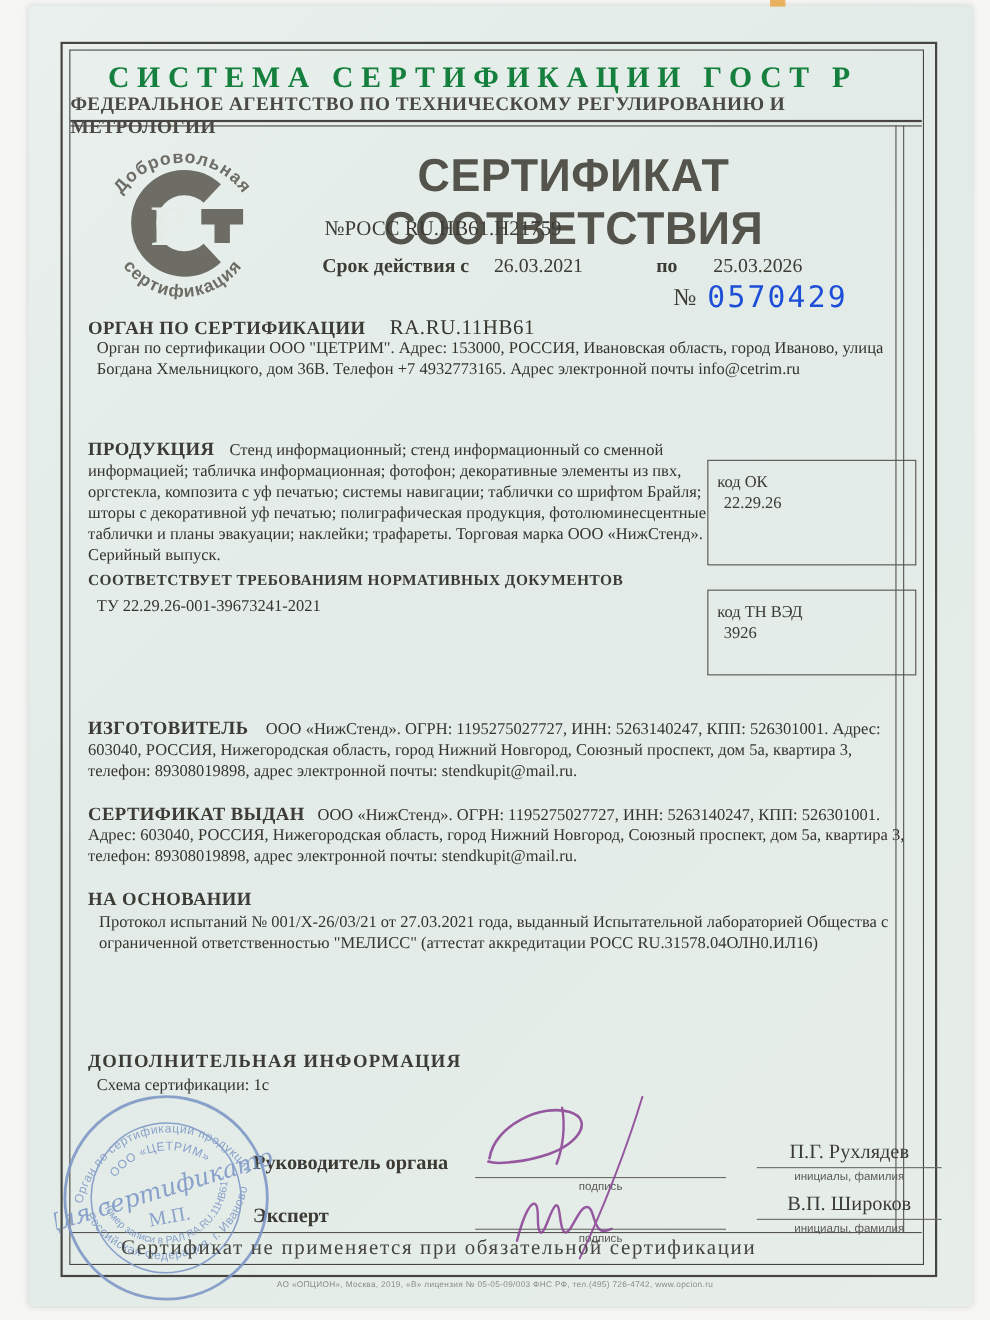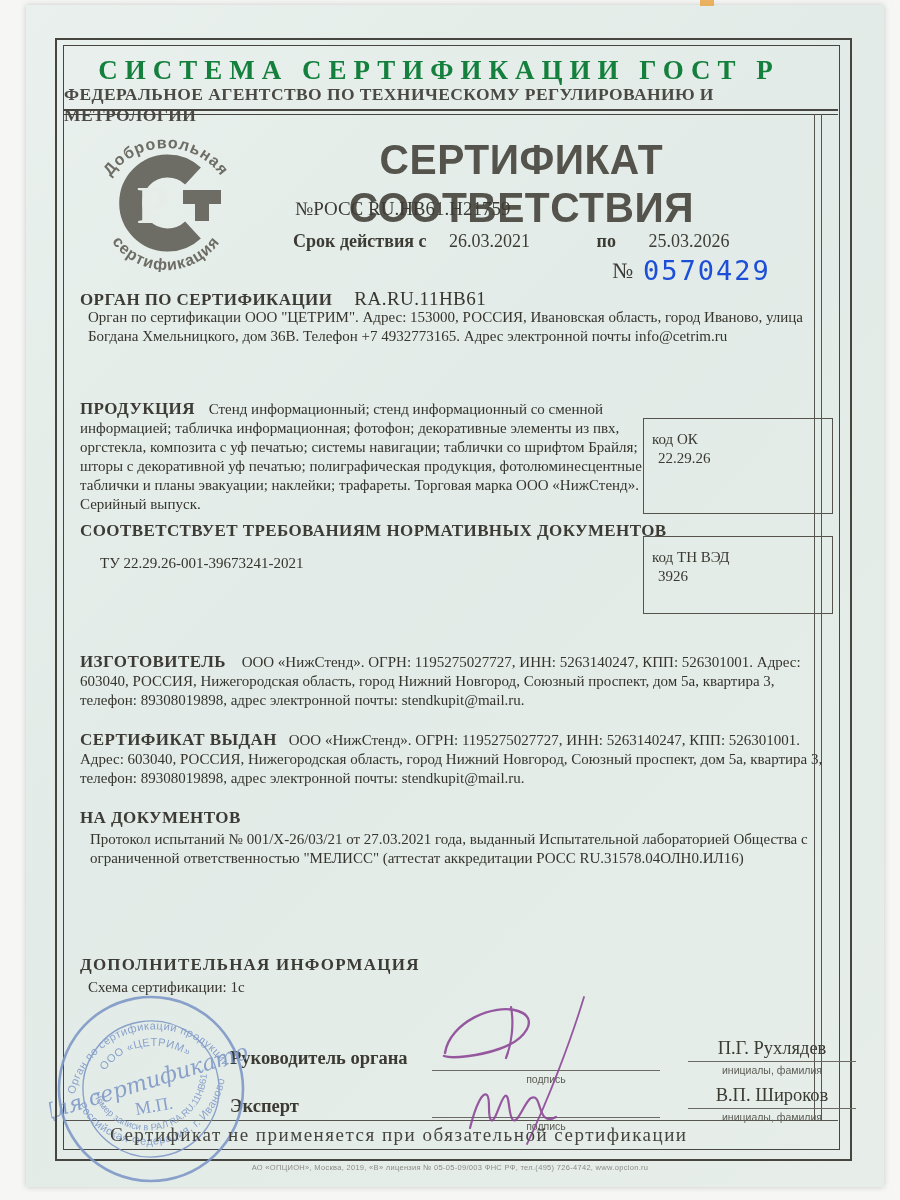--- a/index.html
+++ b/index.html
@@ -59,21 +59,21 @@
   .org-text{position:absolute;left:88px;top:308px;width:748px;}
 
   .prod-block{position:absolute;left:80px;top:399px;width:562px;}
   .prod-block .sec-label{margin-right:10px;}
 
   .codebox{position:absolute;left:643px;width:172px;border:1px solid #55534c;background:transparent;padding:12px 8px;font-size:15px;color:#3a3932;}
   .codebox .cbv{display:block;margin-top:2px;padding-left:6px;}
   .box-ok{top:418px;height:70px;}
   .box-tnved{top:536px;height:52px;}
 
-  .conf-label{position:absolute;left:80px;top:521px;font-size:17px;}
+  .conf-label{position:absolute;left:80px;top:521px;font-size:14px;}
   .conf-text{position:absolute;left:88px;top:542px;width:540px;}
 
   .manu-block{position:absolute;left:80px;top:652px;width:748px;}
   .manu-block .sec-label{margin-right:12px;}
   .issued-block{position:absolute;left:80px;top:730px;width:748px;}
   .issued-block .sec-label{margin-right:8px;}
   .basis-label{position:absolute;left:80px;top:808px;}
   .basis-text{position:absolute;left:90px;top:830px;width:740px;}
 
   .addinfo-label{position:absolute;left:80px;top:955px;letter-spacing:1.2px;}
@@ -173,38 +173,38 @@
   <span class="sec-label">ПРОДУКЦИЯ</span>
   <span>Стенд информационный; стенд информационный со сменной информацией; табличка информационная; фотофон; декоративные элементы из пвх, оргстекла, композита с уф печатью; системы навигации; таблички со шрифтом Брайля; шторы с декоративной уф печатью; полиграфическая продукция, фотолюминесцентные таблички и планы эвакуации; наклейки; трафареты. Торговая марка ООО «НижСтенд». Серийный выпуск.</span>
 </p>
 
 <div class="codebox box-ok">
   <span>код ОК</span>
   <span class="cbv">22.29.26</span>
 </div>
 
 <div class="conf-label sec-label">СООТВЕТСТВУЕТ ТРЕБОВАНИЯМ НОРМАТИВНЫХ ДОКУМЕНТОВ</div>
-<p class="conf-text body-text" style="margin:12px">ТУ 22.29.26-001-39673241-2021</p>
+<p class="conf-text body-text" style="margin:0">ТУ 22.29.26-001-39673241-2021</p>
 
 <div class="codebox box-tnved">
   <span>код ТН ВЭД</span>
   <span class="cbv">3926</span>
 </div>
 
 <p class="manu-block body-text" style="margin:0">
   <span class="sec-label">ИЗГОТОВИТЕЛЬ</span>
   <span>ООО «НижСтенд». ОГРН: 1195275027727, ИНН: 5263140247, КПП: 526301001. Адрес: 603040, РОССИЯ, Нижегородская область, город Нижний Новгород, Союзный проспект, дом 5а, квартира 3, телефон: 89308019898, адрес электронной почты: stendkupit@mail.ru.</span>
 </p>
 
 <p class="issued-block body-text" style="margin:0">
   <span class="sec-label">СЕРТИФИКАТ ВЫДАН</span>
   <span>ООО «НижСтенд». ОГРН: 1195275027727, ИНН: 5263140247, КПП: 526301001. Адрес: 603040, РОССИЯ, Нижегородская область, город Нижний Новгород, Союзный проспект, дом 5а, квартира 3, телефон: 89308019898, адрес электронной почты: stendkupit@mail.ru.</span>
 </p>
 
-<div class="basis-label sec-label">НА ДОКУМЕНТОВ</div>
+<div class="basis-label sec-label">НА ОСНОВАНИИ</div>
 <p class="basis-text body-text" style="margin:0">Протокол испытаний № 001/Х-26/03/21 от 27.03.2021 года, выданный Испытательной лабораторией Общества с ограниченной ответственностью "МЕЛИСС" (аттестат аккредитации РОСС RU.31578.04ОЛН0.ИЛ16)</p>
 
 <div class="addinfo-label sec-label">ДОПОЛНИТЕЛЬНАЯ ИНФОРМАЦИЯ</div>
 <div class="addinfo-text body-text">Схема сертификации: 1с</div>
 
 <div class="sig-row-label lbl-head">Руководитель органа</div>
 <div class="sig-row-label lbl-expert">Эксперт</div>
 <div class="sig-line sl-head"></div>
 <div class="sig-line sl-expert"></div>
 <div class="sig-line nl-head"></div>

